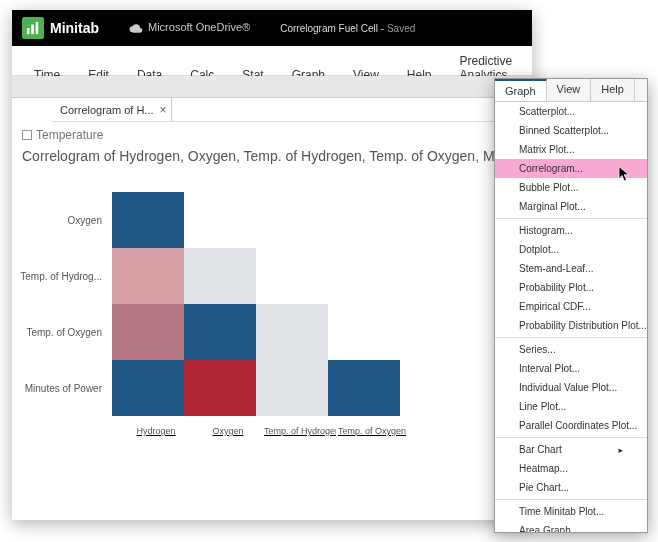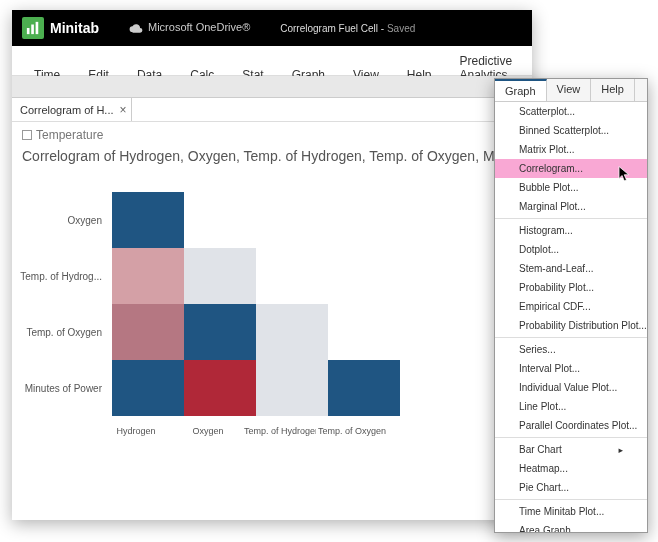--- a/index.html
+++ b/index.html
@@ -9,37 +9,37 @@
 .app-logo { width:22px; height:22px; background:#4caf50; display:flex; align-items:center; justify-content:center; margin-right:6px; border-radius:2px; }
 .app-logo svg { width:14px; height:14px; }
 .app-name { font-size:14px; font-weight:600; margin-right:30px; }
 .onedrive { display:flex; align-items:flex-start; font-size:11px; color:#ccc; margin-right:30px; gap:5px; }
 .onedrive-icon { width:14px; height:14px; }
 .doc-title { font-size:10px; color:#ddd; }
 .doc-saved { color:#999; }
 .menubar { background:#fff; height:30px; display:flex; align-items:center; padding:0 8px; border-bottom:1px solid #ddd; }
 .menu-item { font-size:12px; color:#333; padding:0 14px; cursor:pointer; height:100%; display:flex; align-items:center;margin-top:28px; }
 .toolbar-divider { background:#e8e8e8; height:22px; border-bottom:1px solid #ccc; }
-.tabbar { height:24px; display:flex; align-items:center; border-bottom:1px solid #ddd; }
+.tabbar { height:24px; display:flex; align-items:center; border-bottom:1px solid #ddd;margin-left:40px; }
 .tab { font-size:11px; padding:0 8px; height:100%; display:flex; align-items:center; border-right:1px solid #ccc; color:#333; max-width:120px; overflow:hidden; white-space:nowrap; }
 .tab-close { margin-left:6px; cursor:pointer; color:#666; font-size:12px; }
 .legend-sm { display:flex; align-items:center; padding:6px 10px; font-size:12px; color:#777; gap:4px; }
 .legend-box { width:10px; height:10px; border:1px solid #999; }
 .chart-title { font-size:14px; color:#555; padding:0 10px 8px 10px; white-space:nowrap; overflow:hidden; }
 .chart-area { position:relative; flex:1; padding:10px; }
 .heatmap { position:absolute; left:100px; top:20px; display:grid; grid-template-columns:repeat(4,72px); grid-template-rows:repeat(4,56px); }
 .cell { width:72px; height:56px; }
 .empty { background:transparent; }
 .dkblue { background:#1f5582; }
 .ltgray { background:#e0e3e8; }
 .pink { background:#d4a0a6; }
 .dkred { background:#b02838; }
 .rowlabels { position:absolute; left:0; top:20px; display:grid; grid-template-rows:repeat(4,56px); width:95px; }
 .rowlabel { font-size:10px; color:#555; display:flex; align-items:center; justify-content:flex-end; padding-right:5px; overflow:hidden; white-space:nowrap; }
-.collabels { position:absolute; left:88px; top:248px; display:grid; grid-template-columns:repeat(4,72px); }
+.collabels { position:absolute; left:108px; top:248px; display:grid; grid-template-columns:repeat(4,72px);text-decoration:underline; }
 .collabel { font-size:9px; color:#555; text-align:center; padding-top:6px; white-space:nowrap; overflow:hidden; }
 .colorbar-area { position:absolute; right:10px; top:60px; width:30px; display:flex; flex-direction:column; align-items:center; }
 .colorbar-title { font-size:9px; color:#555; margin-bottom:4px; }
 .colorbar { width:14px; height:140px; background:linear-gradient(to bottom,#b02838 0%,#e0e3e8 50%,#1f5582 100%); }
 .popup-window { position:absolute; right:10px; top:78px; width:154px; background:#fff; border:1px solid #999; box-shadow:0 4px 16px rgba(0,0,0,0.35); }
 .popup-menubar { display:flex; border-bottom:1px solid #ccc; background:#f5f5f5; }
 .popup-tab { font-size:11px; padding:4px 10px; color:#333; cursor:pointer; }
 .popup-tab.active { background:#fff; border-right:1px solid #ccc; border-top:2px solid #1f5582; }
 .popup-tab:not(.active) { border-right:1px solid #ccc; }
 .popup-list { max-height:430px; overflow:hidden; }

